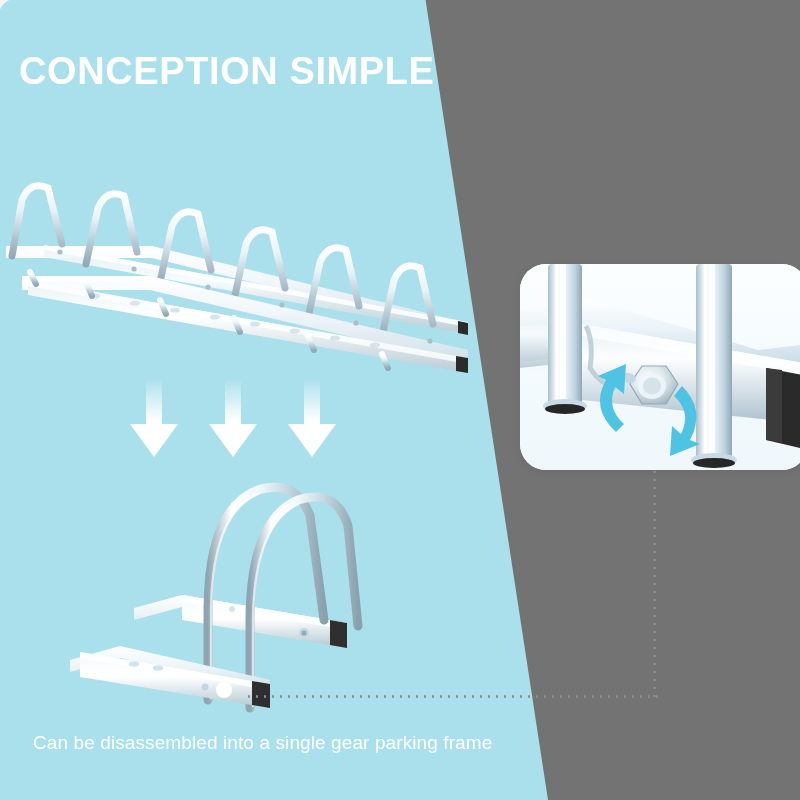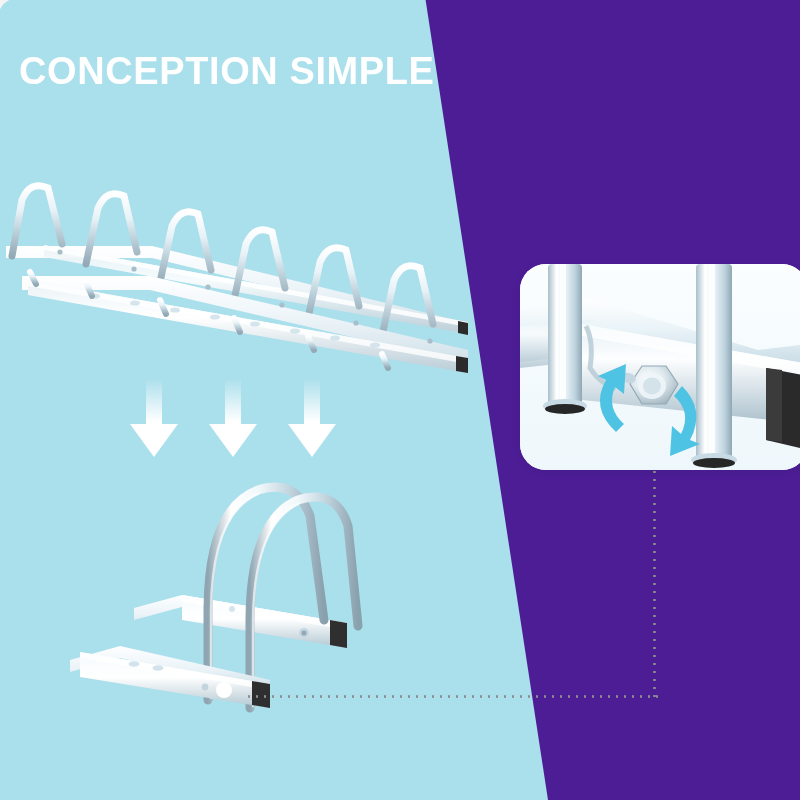--- a/index.html
+++ b/index.html
@@ -10,21 +10,21 @@
     width: 800px;
     height: 800px;
     background: #f4f4f4;
     font-family: "Liberation Sans", sans-serif;
     overflow: hidden;
   }
   #stage {
     position: relative;
     width: 800px;
     height: 800px;
-    background: #4c1d95;
+    background: #737373;
     overflow: hidden;
   }
 
   
   .blue-panel {
     position: absolute;
     left: 0; top: 0;
     width: 800px; height: 800px;
     background: #aadfec;
     -webkit-clip-path: polygon(0 0, 53.2% 0, 68.5% 100%, 0 100%);
@@ -364,14 +364,15 @@
         <ellipse cx="194" cy="199" rx="21" ry="5" fill="#272727"></ellipse>
       </g>
 
       <g>
         <path d="M96 168 Q70 144 86 116 L78 112 L106 100 L104 130 L95 123 Q86 144 104 160 Z" fill="#4fc3e3"></path>
         <path d="M162 122 Q186 146 170 176 L180 180 L150 192 L152 162 L161 170 Q172 148 154 132 Z" fill="#4fc3e3"></path>
       </g>
     </svg>
   </div>
 
+  <div class="caption">Can be disassembled into a single gear parking frame</div>
 
 </div>
 
 </body></html>

